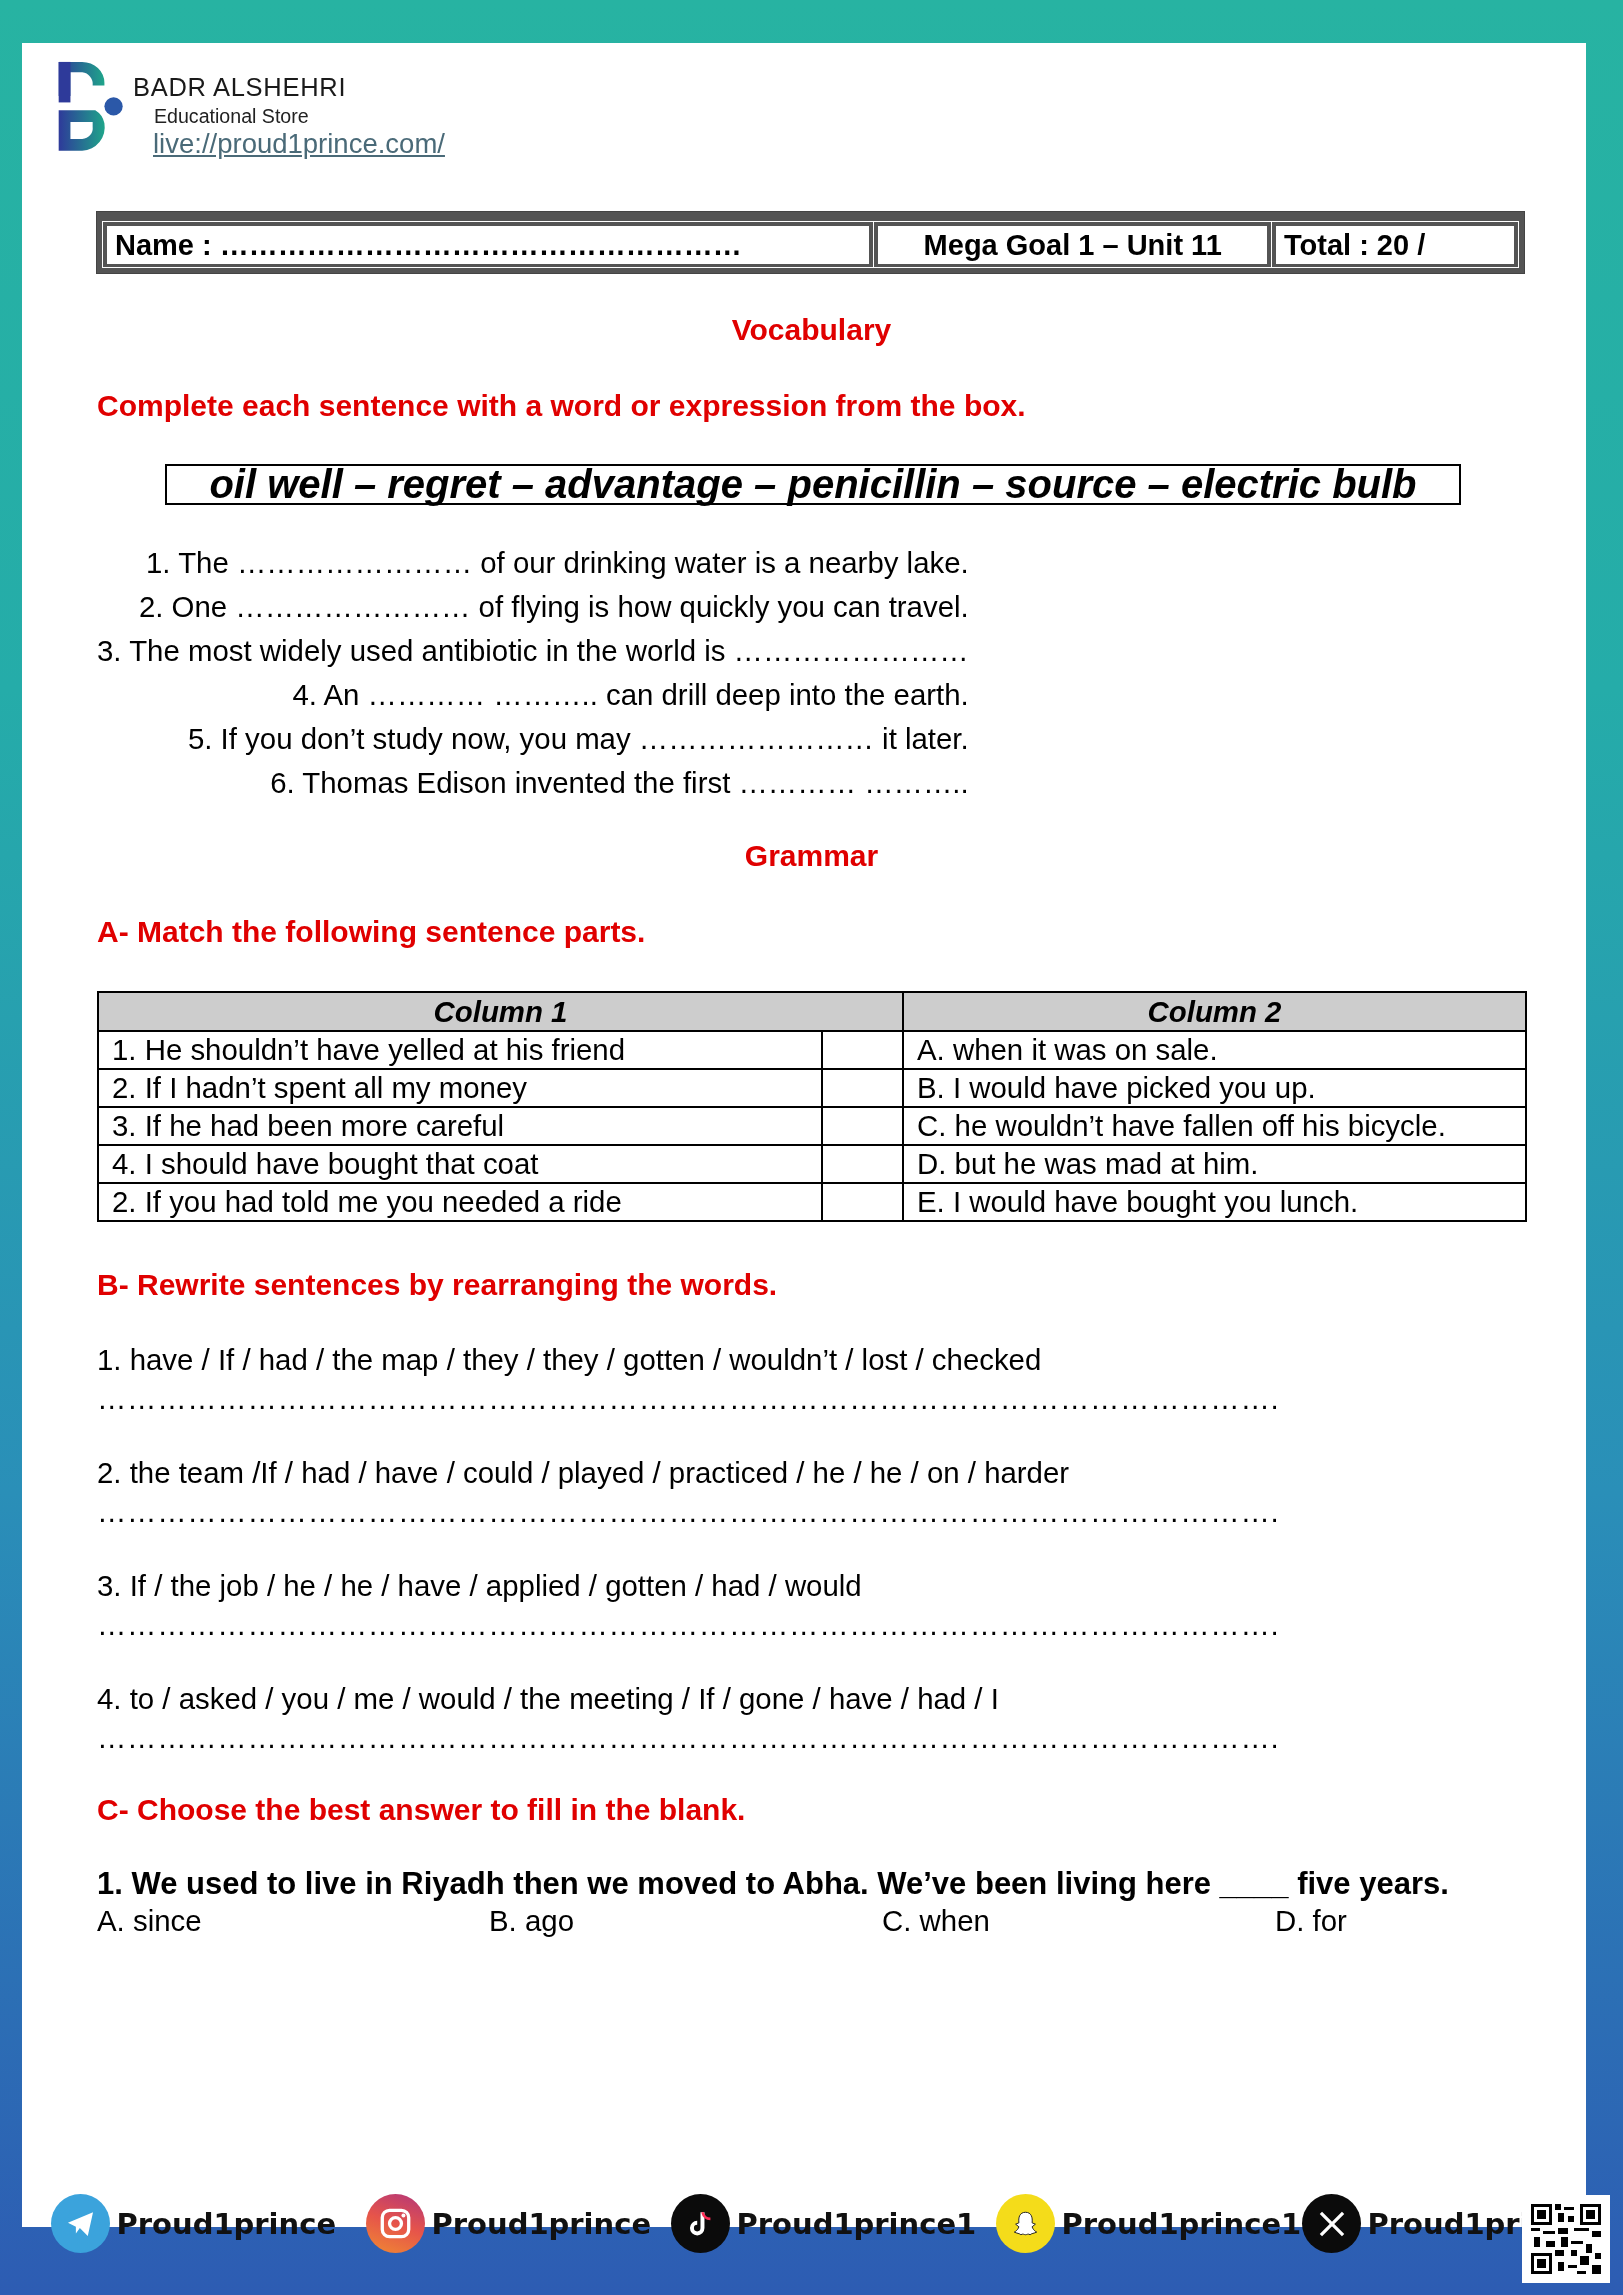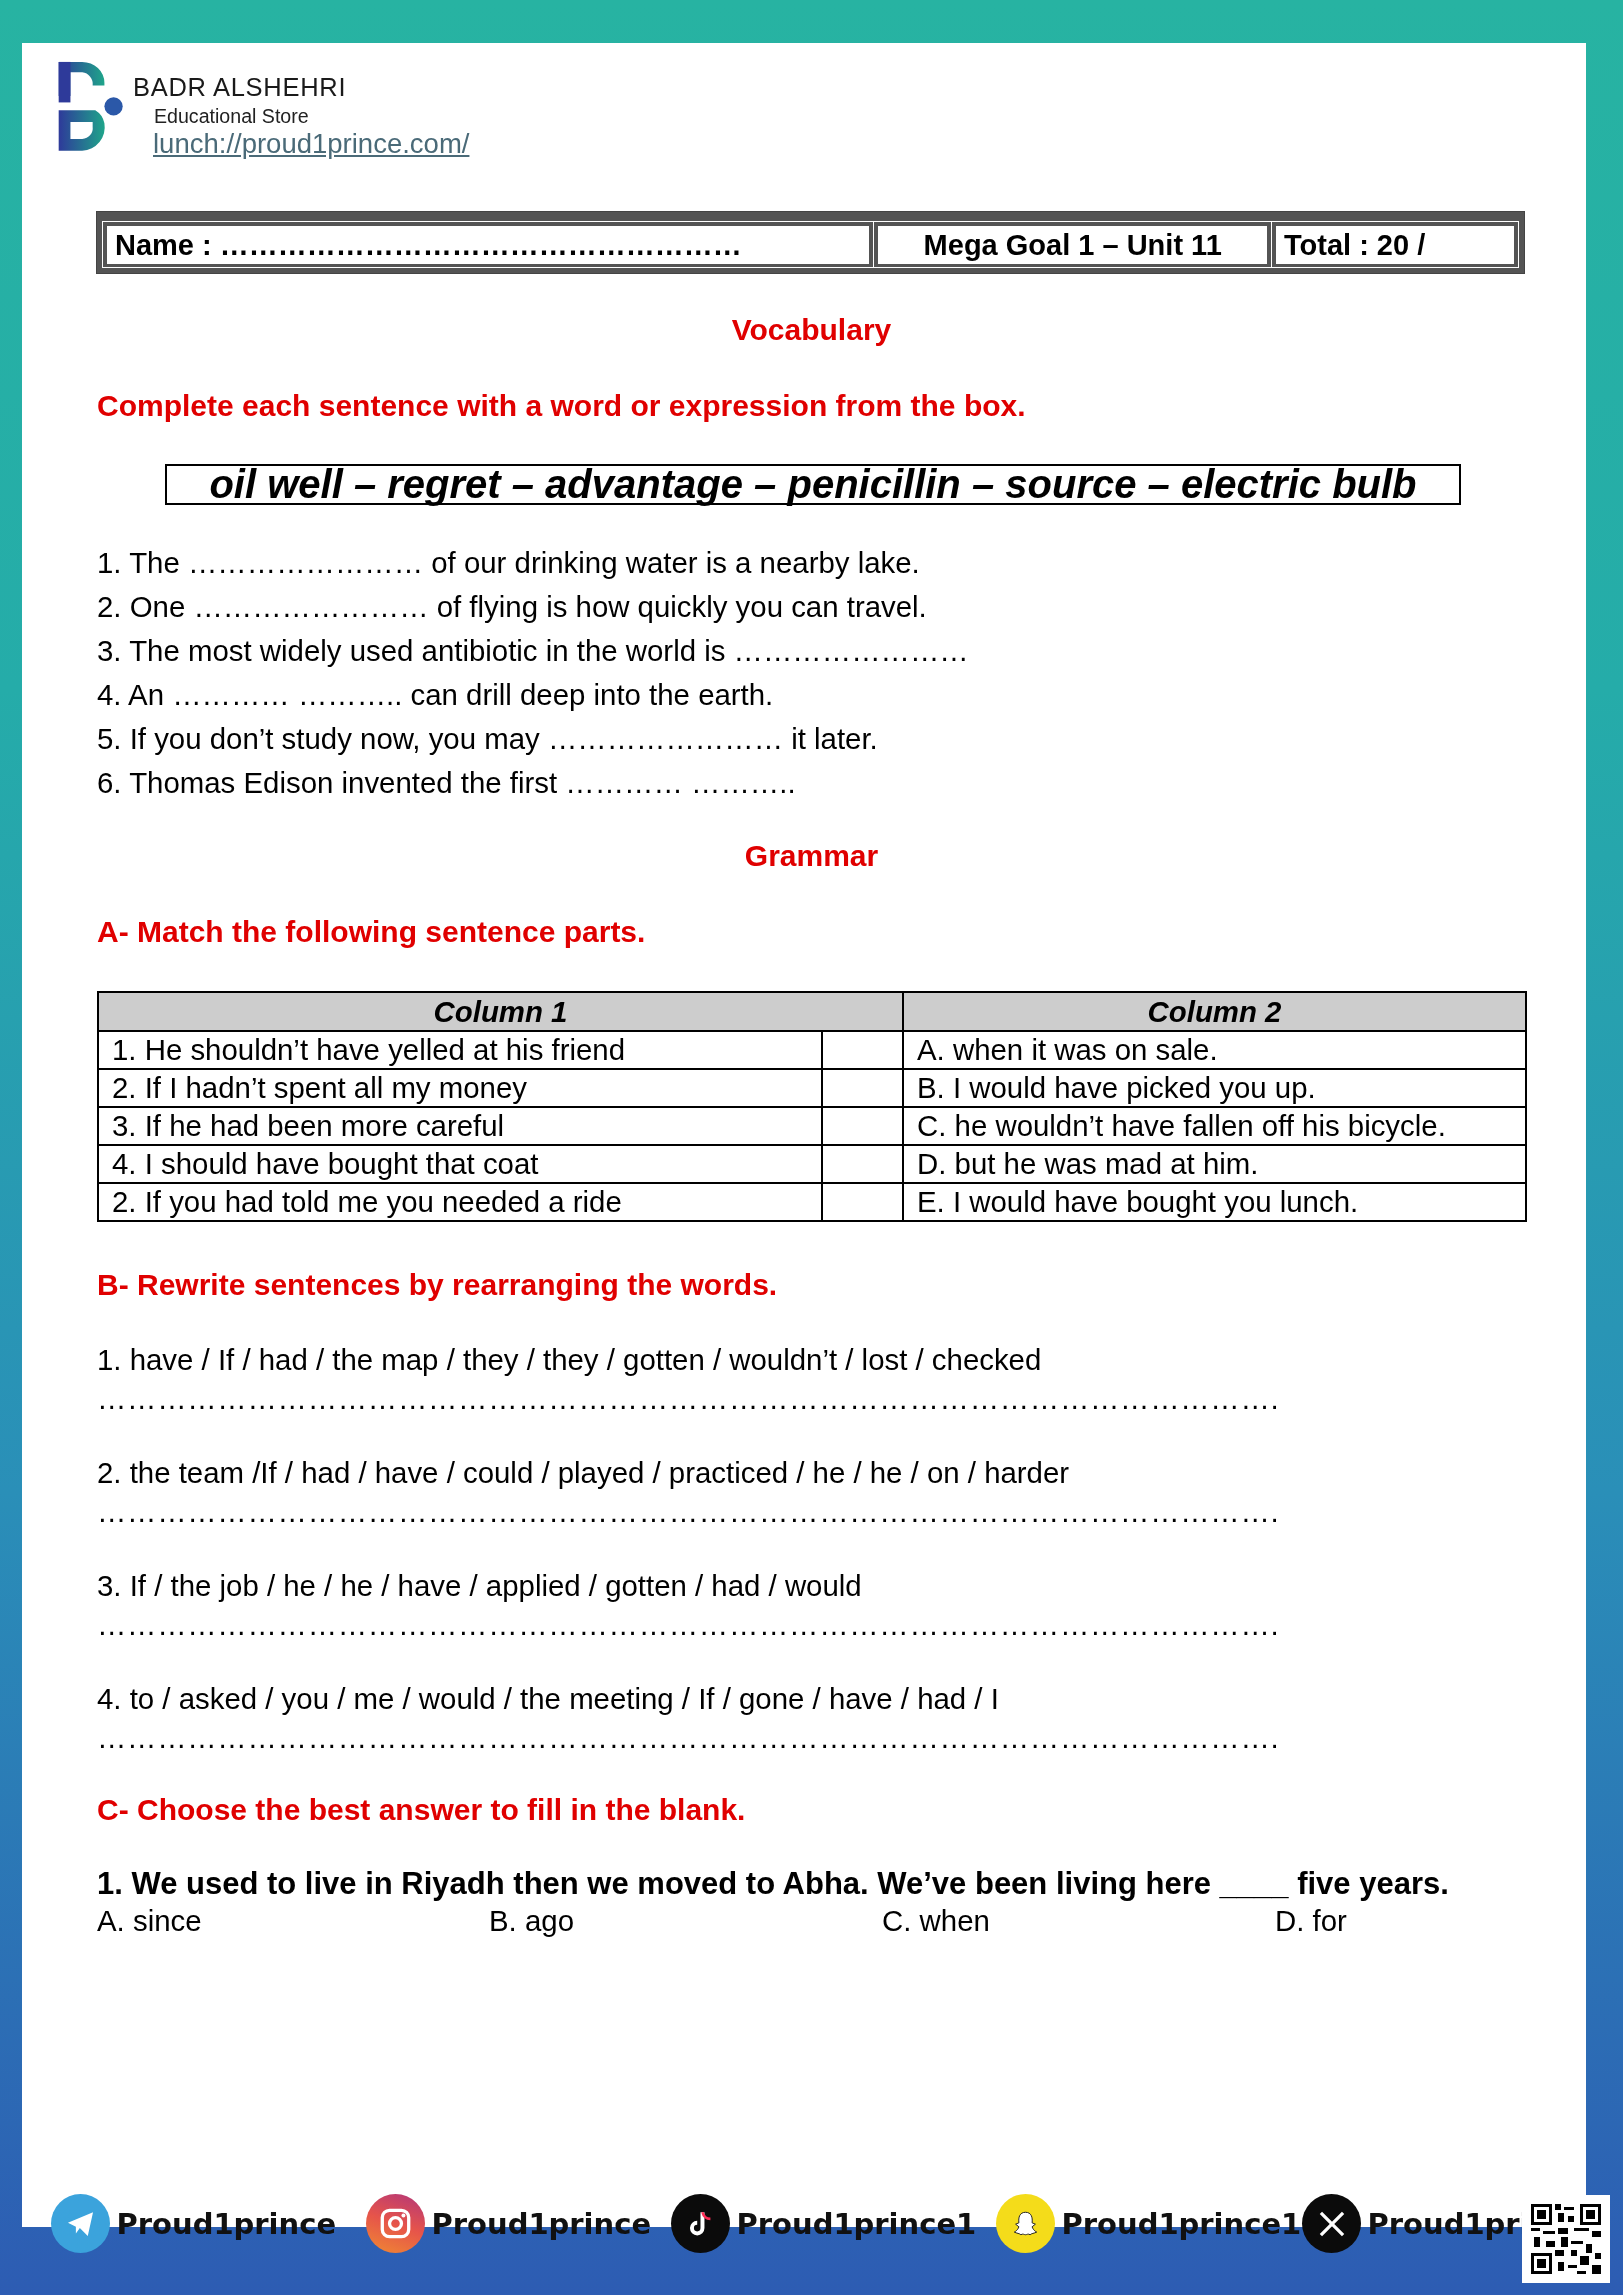--- a/index.html
+++ b/index.html
@@ -35,21 +35,21 @@
 
   .red-center { position:absolute; left:0; width:1623px; text-align:center; color:#e00000; font-weight:bold; font-size:30px; }
   .red-left { position:absolute; left:97px; color:#e00000; font-weight:bold; font-size:30px; white-space:nowrap; }
 
   .wordbox {
     position:absolute; left:165px; top:464px; width:1296px; height:41px; box-sizing:border-box;
     border:2px solid #000; text-align:center; font-weight:bold; font-style:italic; font-size:40px; line-height:37px;
   }
 
   .vocab { position:absolute; left:97px; top:541px; font-size:29.4px; color:#000; }
-  .vocab div { height:44px; line-height:44px; white-space:nowrap; }
+  .vocab div { height:44px; line-height:44px; white-space:nowrap;text-align:right; }
 
   
   table.match {
     position:absolute; left:97px; top:991px; width:1430px; border-collapse:collapse; font-size:29.4px;
   }
   table.match th {
     background:#cdcdcd; font-style:italic; font-weight:bold; height:37px; border:2px solid #000; padding:0;
   }
   table.match td { border:2px solid #000; height:36px; padding:0 0 0 13px; white-space:nowrap; }
   table.match td.blank { width:79px; padding:0; }
@@ -78,21 +78,21 @@
         <stop offset="1" stop-color="#1fa58a"></stop>
     </linearGradient>
   </defs>
   <path d="M4 6 H40 A34 32 0 0 1 74 38 V42 H56 A18 18 0 0 0 40 22 H22 V58 H4 Z" fill="url(#lg)"></path>
   <path d="M4 6 H22 V68 H4 Z" fill="#2e3a9a"></path>
   <path d="M4 80 H60 A30 30 0 0 1 74 100 A36 36 0 0 1 40 142 H4 Z M22 98 V124 H40 A18 16 0 0 0 56 106 V98 Z" fill="url(#lg)" fill-rule="evenodd"></path>
   <circle cx="88" cy="74" r="14" fill="#2b58a8"></circle>
 </svg>
 <div class="brand-name">BADR ALSHEHRI</div>
 <div class="brand-sub">Educational Store</div>
-<div class="brand-url">lunch://proud1prince.com/</div>
+<div class="brand-url">live://proud1prince.com/</div>
 
 <div class="hdr">
   <div class="hdr-inner">
     <div class="hdr-cell c1">
         <div class="hdr-field">Name : ………………………………………………</div>
       </div>
     <div class="hdr-cell c2">
         <div class="hdr-field">Mega Goal 1 – Unit 11</div>
       </div>
     <div class="hdr-cell c3">

